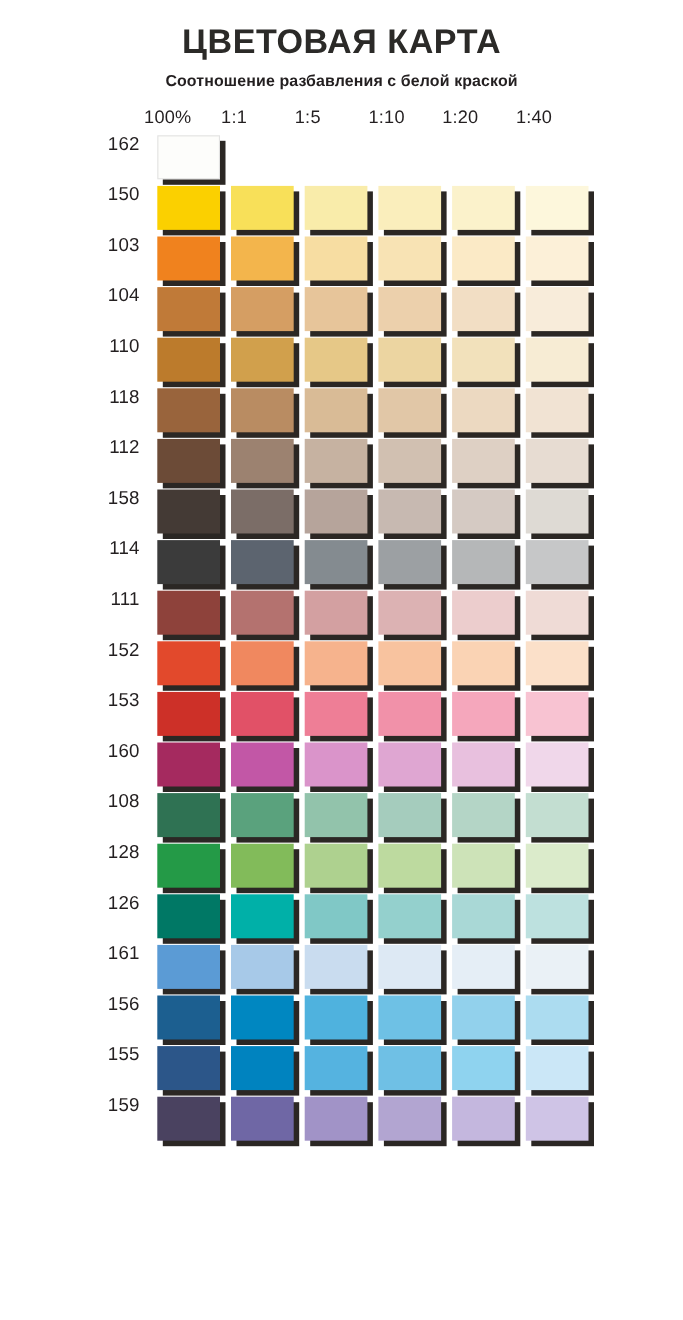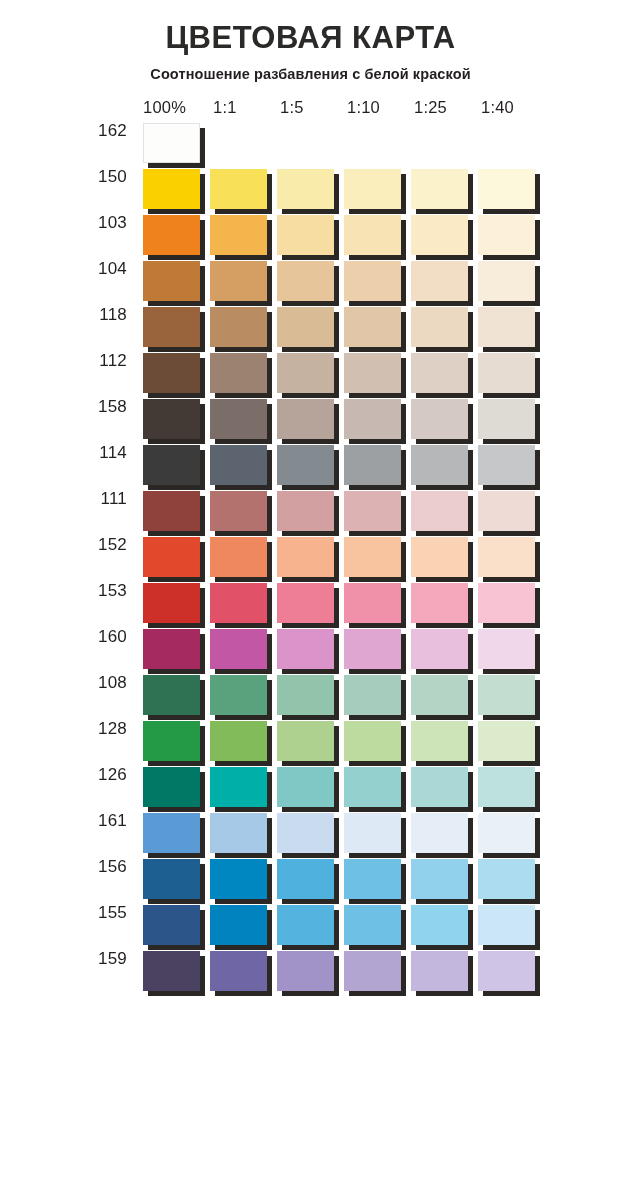--- a/index.html
+++ b/index.html
@@ -42,21 +42,21 @@
   }
   .grid {
     position: relative;
     margin-top: 13px;
     padding-left: 85px;
   }
   .col-headers {
     display: flex;
     height: 26px;
     align-items: center;
-    margin-left: 58px;
+    margin-left: 46px;
   }
   .col-header {
     width: 67px;
     text-align: left;
     font-size: 16.5px;
     color: #231f20;
     font-weight: normal;
     letter-spacing: 0.2px;
   }
   .col-header:first-child { width: 70px; }
@@ -102,21 +102,21 @@
 
   <h1 class="title">ЦВЕТОВАЯ КАРТА</h1>
   <div class="subtitle">Соотношение разбавления с белой краской</div>
 
   <div class="grid">
     <div class="col-headers" id="col-headers">
         <div class="col-header">100%</div>
         <div class="col-header">1:1</div>
         <div class="col-header">1:5</div>
         <div class="col-header">1:10</div>
-        <div class="col-header">1:25</div>
+        <div class="col-header">1:20</div>
         <div class="col-header">1:40</div>
       </div>
     <div id="rows-container">
         <div class="row">
           <div class="row-label">162</div>
           <div class="cell">
             <div class="swatch white-chip" style="background: rgb(253, 253, 251);"></div>
           </div>
           <div class="cell empty"></div>
           <div class="cell empty"></div>
@@ -178,20 +178,41 @@
             <div class="swatch" style="background: rgb(231, 197, 154);"></div>
           </div>
           <div class="cell">
             <div class="swatch" style="background: rgb(236, 208, 172);"></div>
           </div>
           <div class="cell">
             <div class="swatch" style="background: rgb(242, 222, 196);"></div>
           </div>
           <div class="cell">
             <div class="swatch" style="background: rgb(248, 236, 218);"></div>
+          </div>
+        </div>
+        <div class="row">
+          <div class="row-label">110</div>
+          <div class="cell">
+            <div class="swatch" style="background: rgb(188, 123, 44);"></div>
+          </div>
+          <div class="cell">
+            <div class="swatch" style="background: rgb(209, 160, 76);"></div>
+          </div>
+          <div class="cell">
+            <div class="swatch" style="background: rgb(230, 200, 135);"></div>
+          </div>
+          <div class="cell">
+            <div class="swatch" style="background: rgb(236, 213, 161);"></div>
+          </div>
+          <div class="cell">
+            <div class="swatch" style="background: rgb(242, 225, 187);"></div>
+          </div>
+          <div class="cell">
+            <div class="swatch" style="background: rgb(247, 236, 212);"></div>
           </div>
         </div>
         <div class="row">
           <div class="row-label">118</div>
           <div class="cell">
             <div class="swatch" style="background: rgb(153, 100, 60);"></div>
           </div>
           <div class="cell">
             <div class="swatch" style="background: rgb(185, 140, 98);"></div>
           </div>

